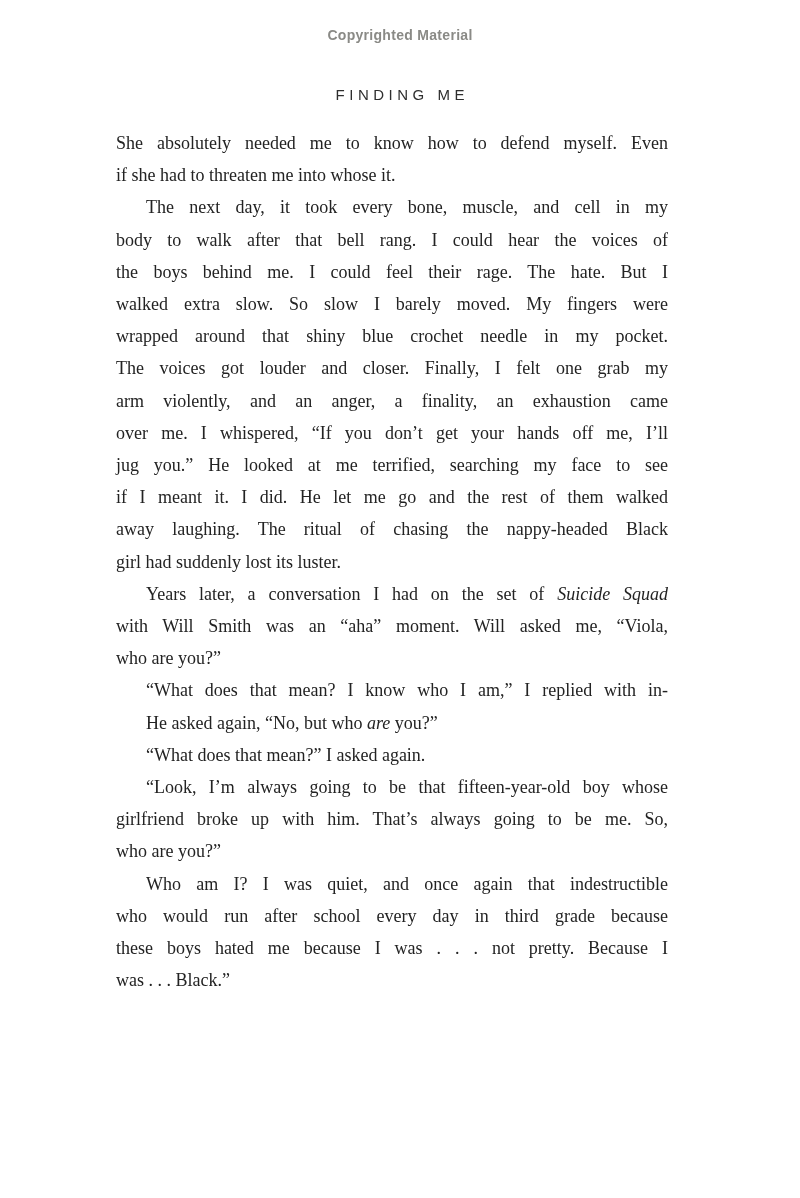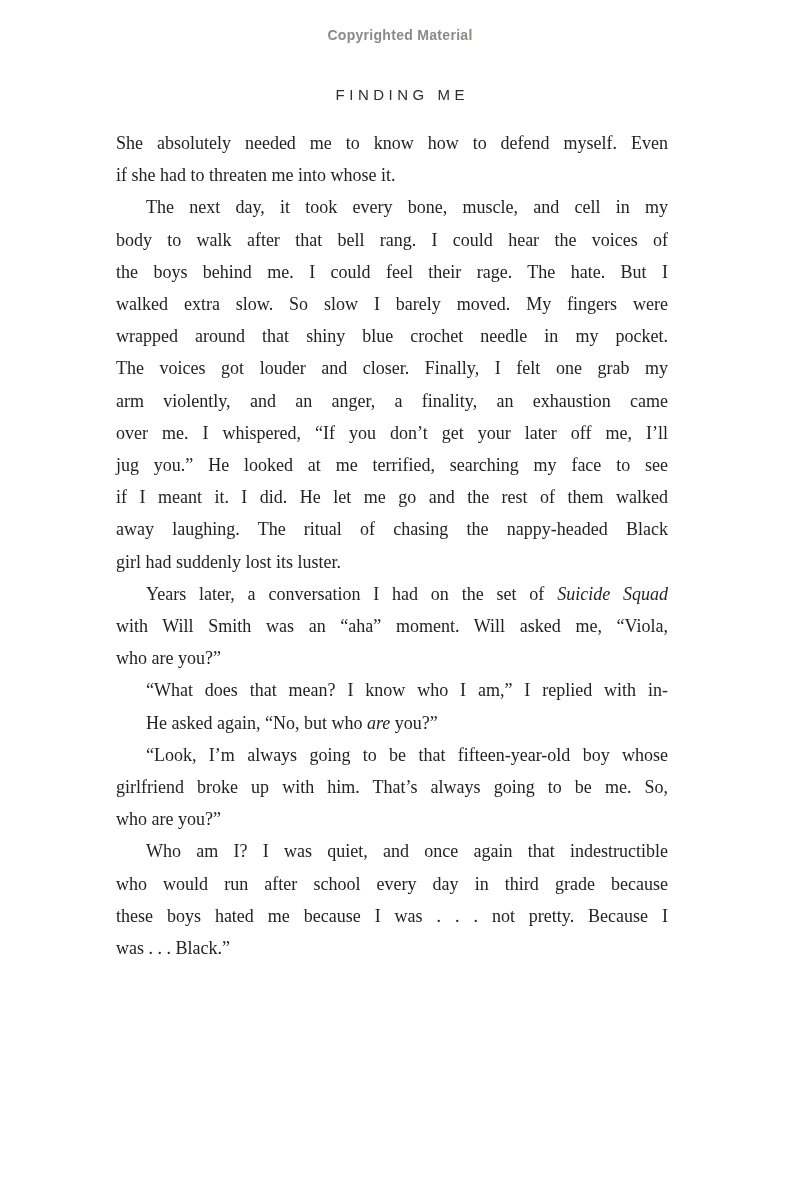--- a/index.html
+++ b/index.html
@@ -79,36 +79,39 @@
         <div class="line last">if she had to threaten me into whose it.</div>
       </div>
       <div>
         <div class="line indent">The next day, it took every bone, muscle, and cell in my</div>
         <div class="line">body to walk after that bell rang. I could hear the voices of</div>
         <div class="line">the boys behind me. I could feel their rage. The hate. But I</div>
         <div class="line">walked extra slow. So slow I barely moved. My fingers were</div>
         <div class="line">wrapped around that shiny blue crochet needle in my pocket.</div>
         <div class="line">The voices got louder and closer. Finally, I felt one grab my</div>
         <div class="line">arm violently, and an anger, a finality, an exhaustion came</div>
-        <div class="line">over me. I whispered, “If you don’t get your later off me, I’ll</div>
+        <div class="line">over me. I whispered, “If you don’t get your hands off me, I’ll</div>
         <div class="line">jug you.” He looked at me terrified, searching my face to see</div>
         <div class="line">if I meant it. I did. He let me go and the rest of them walked</div>
         <div class="line">away laughing. The ritual of chasing the nappy-headed Black</div>
         <div class="line last">girl had suddenly lost its luster.</div>
       </div>
       <div>
         <div class="line indent">Years later, a conversation I had on the set of <i>Suicide Squad</i></div>
         <div class="line">with Will Smith was an “aha” moment. Will asked me, “Viola,</div>
         <div class="line last">who are you?”</div>
       </div>
       <div>
         <div class="line indent">“What does that mean? I know who I am,” I replied with in-</div>
       </div>
       <div>
         <div class="line last indent">He asked again, “No, but who <i>are</i> you?”</div>
+      </div>
+      <div>
+        <div class="line last indent">“What does that mean?” I asked again.</div>
       </div>
       <div>
         <div class="line indent">“Look, I’m always going to be that fifteen-year-old boy whose</div>
         <div class="line">girlfriend broke up with him. That’s always going to be me. So,</div>
         <div class="line last">who are you?”</div>
       </div>
       <div>
         <div class="line indent">Who am I? I was quiet, and once again that indestructible</div>
         <div class="line">who would run after school every day in third grade because</div>
         <div class="line">these boys hated me because I was . . . not pretty. Because I</div>

